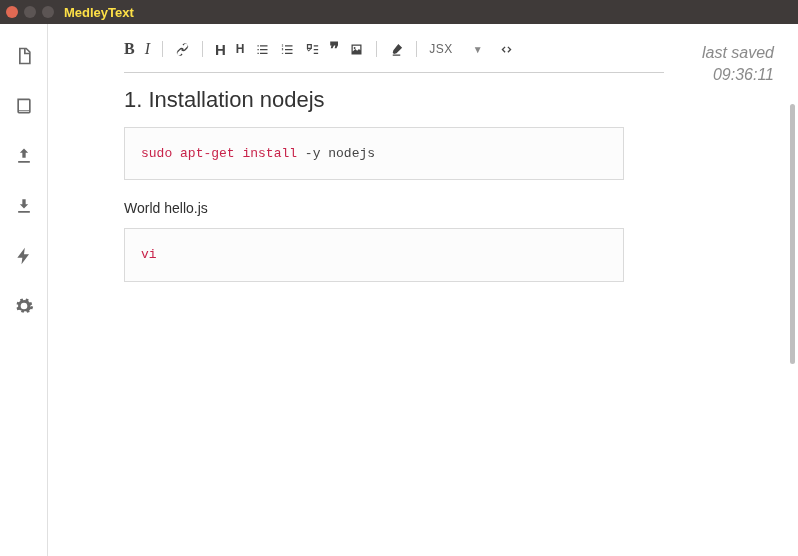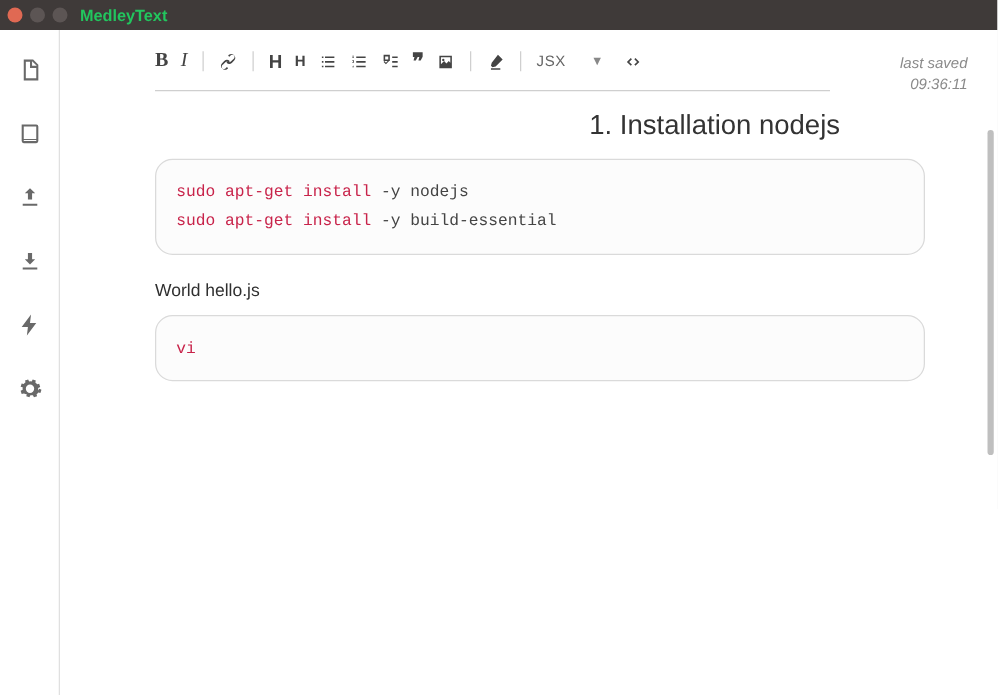--- a/index.html
+++ b/index.html
@@ -22,21 +22,21 @@
     padding: 0 6px;
     gap: 6px;
   }
   .tb-btn {
     width: 12px; height: 12px; border-radius: 50%;
     display: inline-block;
   }
   .tb-close { background: #e06953; }
   .tb-min { background: #5c5554; }
   .tb-max { background: #5c5554; }
-  .tb-title { color: #22c55e; font-size: 13px; font-weight: 600; margin-left: 4px; }
+  .tb-title { color: #fde047; font-size: 13px; font-weight: 600; margin-left: 4px; }
 
   
   .app {
     display: flex;
     height: 532px;
     background: #fff;
   }
   .sidebar {
     width: 48px;
     background: #fff;
@@ -91,57 +91,56 @@
     font-size: 12px; color: #666; letter-spacing: 0.5px;
     margin-left: 0;
   }
   .toolbar .chev { font-size: 10px; color: #888; margin-left: 10px; margin-right: 6px; }
   .last-saved {
     position: absolute;
     right: 24px; top: 18px;
     text-align: right;
     color: #8a8a8a;
     font-style: italic;
-    font-size: 12px;
+    font-size: 16px;
     line-height: 1.4;
   }
 
   .doc {
     padding: 4px 60px 0 76px;
     width: 684px;
     color: #2f2f2f;
   }
   .intro {
     font-size: 14px;
     margin: 14px 0 18px 0;
     color: #333;
   }
   h2 {
     font-size: 22px;
     font-weight: 400;
     color: #333;
     margin: 10px 0 14px 0;
-    text-align: right;
   }
   .para {
     font-size: 14px;
     margin: 10px 0 12px 0;
   }
 
   .codeblock {
     border: 1px solid #dadada;
-    border-radius: 14px;
+    border-radius: 0;
     background: #fcfcfc;
     padding: 14px 16px;
     font-family: "Courier New", monospace;
     font-size: 13px;
     line-height: 1.8;
     color: #444;
     margin-bottom: 20px;
-    width: 616px;
+    width: 500px;
   }
   .codeblock .kw { color: #c8234a; }
 </style>
 </head>
 <body>
 
 <div class="titlebar">
   <span class="tb-btn tb-close"></span>
   <span class="tb-btn tb-min"></span>
   <span class="tb-btn tb-max"></span>
@@ -224,21 +223,20 @@
         <div>last saved</div>
         <div>09:36:11</div>
       </div>
     </div>
 
     <div class="doc">
 
       <h2>1. Installation nodejs</h2>
       <div class="codeblock" id="code1">
           <div><span class="kw">sudo</span><span> </span><span class="kw">apt-get</span><span> </span><span class="kw">install</span><span> -y nodejs</span></div>
-          <div><span class="kw">sudo</span><span> </span><span class="kw">apt-get</span><span> </span><span class="kw">install</span><span> -y build-essential</span></div>
         </div>
 
       <p class="para">World hello.js</p>
       <div class="codeblock" id="code2">
           <div><span class="kw">vi</span></div>
         </div>
     </div>
 
     <div class="scrollbar"></div>
   </div>

